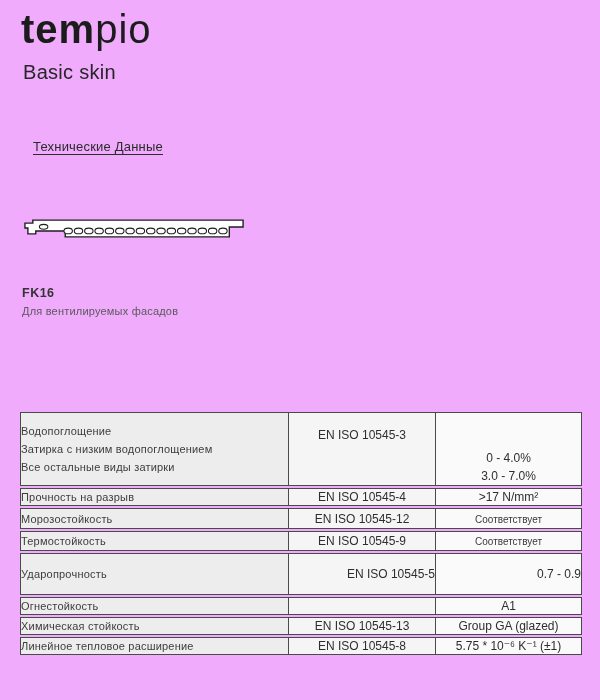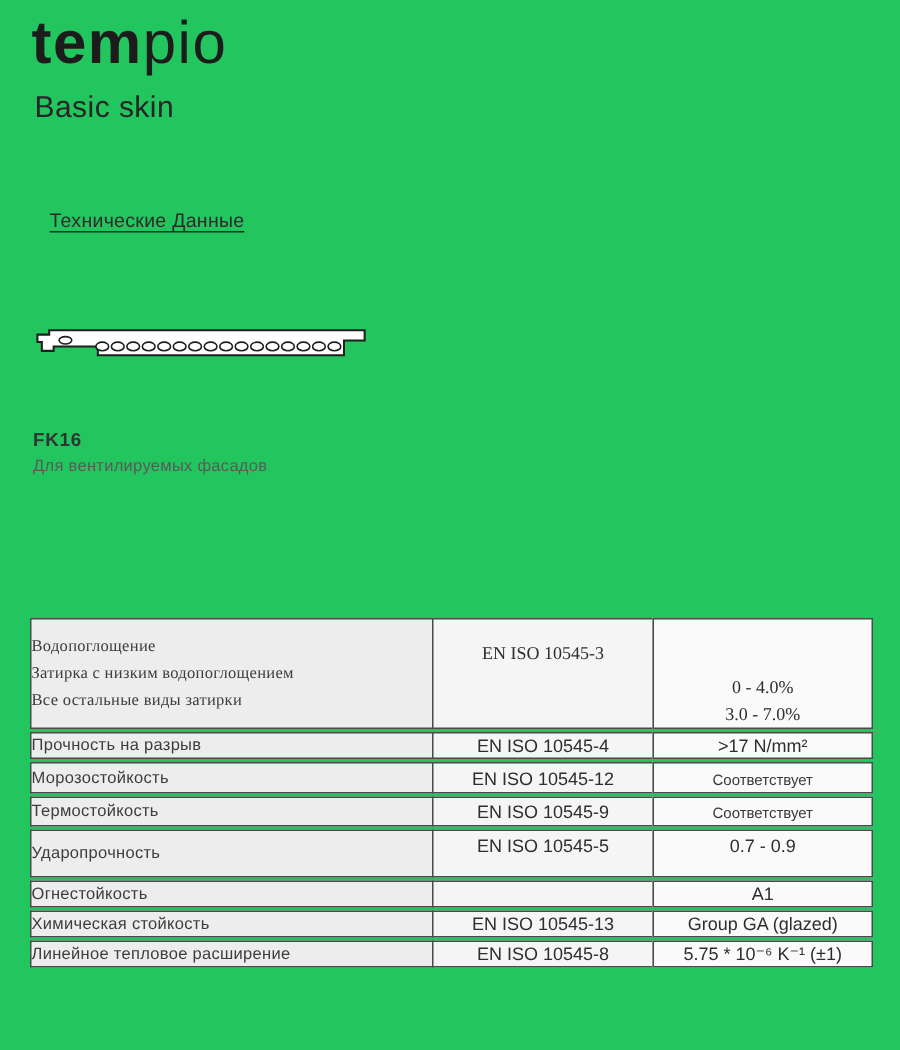--- a/index.html
+++ b/index.html
@@ -1,20 +1,20 @@
 <!DOCTYPE html>
 <html><head>
 <meta charset="utf-8">
 <style>
   html, body { margin: 0; padding: 0; background: #ffffff; }
   .page {
     position: relative;
     width: 600px;
     height: 700px;
-    background: #22c55e;
+    background: #f0abfc;
     font-family: "Liberation Sans", "DejaVu Sans", sans-serif;
     color: #1f1f1f;
     overflow: hidden;
   }
   
   .logo {
     position: absolute; left: 21px; top: 9px;
     font-size: 40px; line-height: 1; letter-spacing: 1px; color: #1c1c1c;
   }
   .logo .bold  { font-weight: 700; }
@@ -68,32 +68,32 @@
   td.std {
     background: #f5f5f5;
     text-align: center; font-size: 12px; color: #2e2e2e;
   }
   td.val {
     background: #fafafa;
     text-align: center; font-size: 12px; color: #2e2e2e;
   }
   td.val .small { font-size: 10px; color: #3a3a3a; }
   
-  tr.r1 td  { height: 54px; font-family: Liberation Serif, serif; }
+  tr.r1 td  { height: 54px; }
   tr.h16 td { height: 16px; }
   tr.h18 td { height: 18px; }
   tr.h19 td { height: 19px; }
   tr.h28 td { height: 28px; }
   
   tr.r1 td.prop div { line-height: 18px; }
   tr.r1 td.std  { vertical-align: top; padding-top: 14px; line-height: 16px; }
   tr.r1 td.val  { vertical-align: top; padding-top: 18px; }
   tr.r1 td.val div { line-height: 18px; height: 18px; }
   
-  tr.h28 td.std, tr.h28 td.val { vertical-align: top; padding-top: 2px; line-height: 16px; }
+  tr.h28 td.std, tr.h28 td.val { vertical-align: top; padding-top: 12px; line-height: 16px; text-align: right; }
 </style>
 </head>
 <body>
 
 <div class="page">
 
   <div class="logo">
     <span class="bold">tem</span><span class="light">pio</span>
   </div>
 

